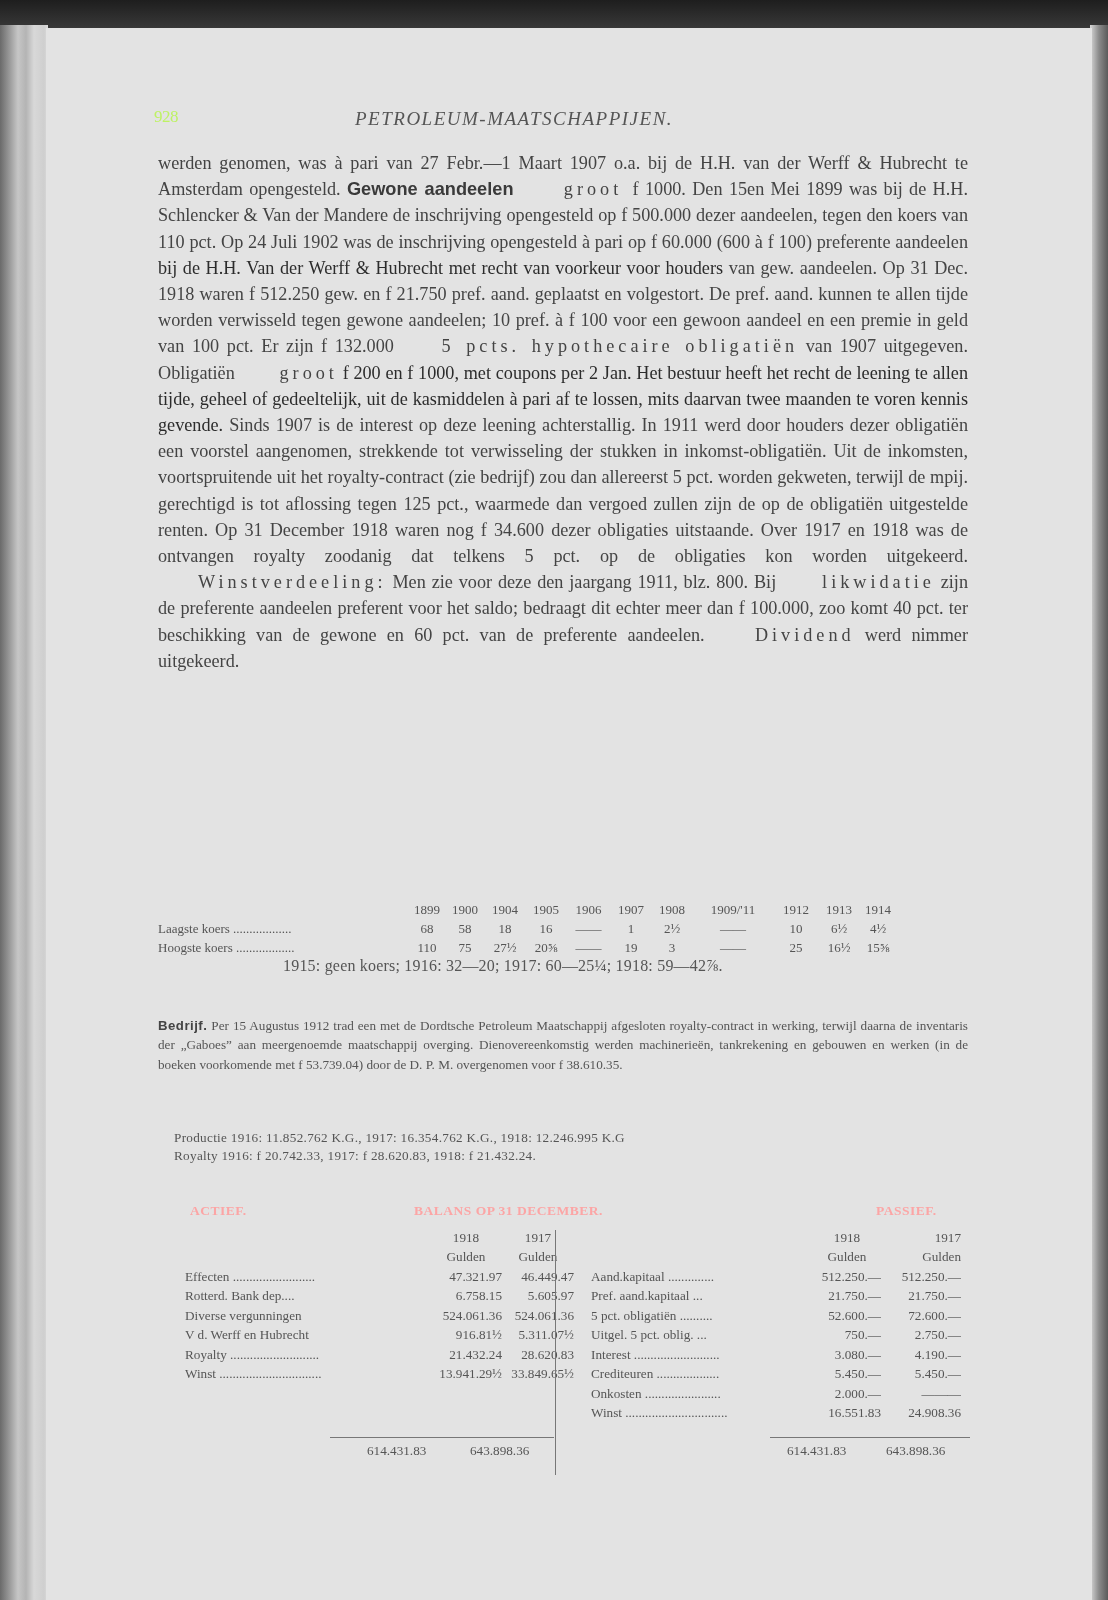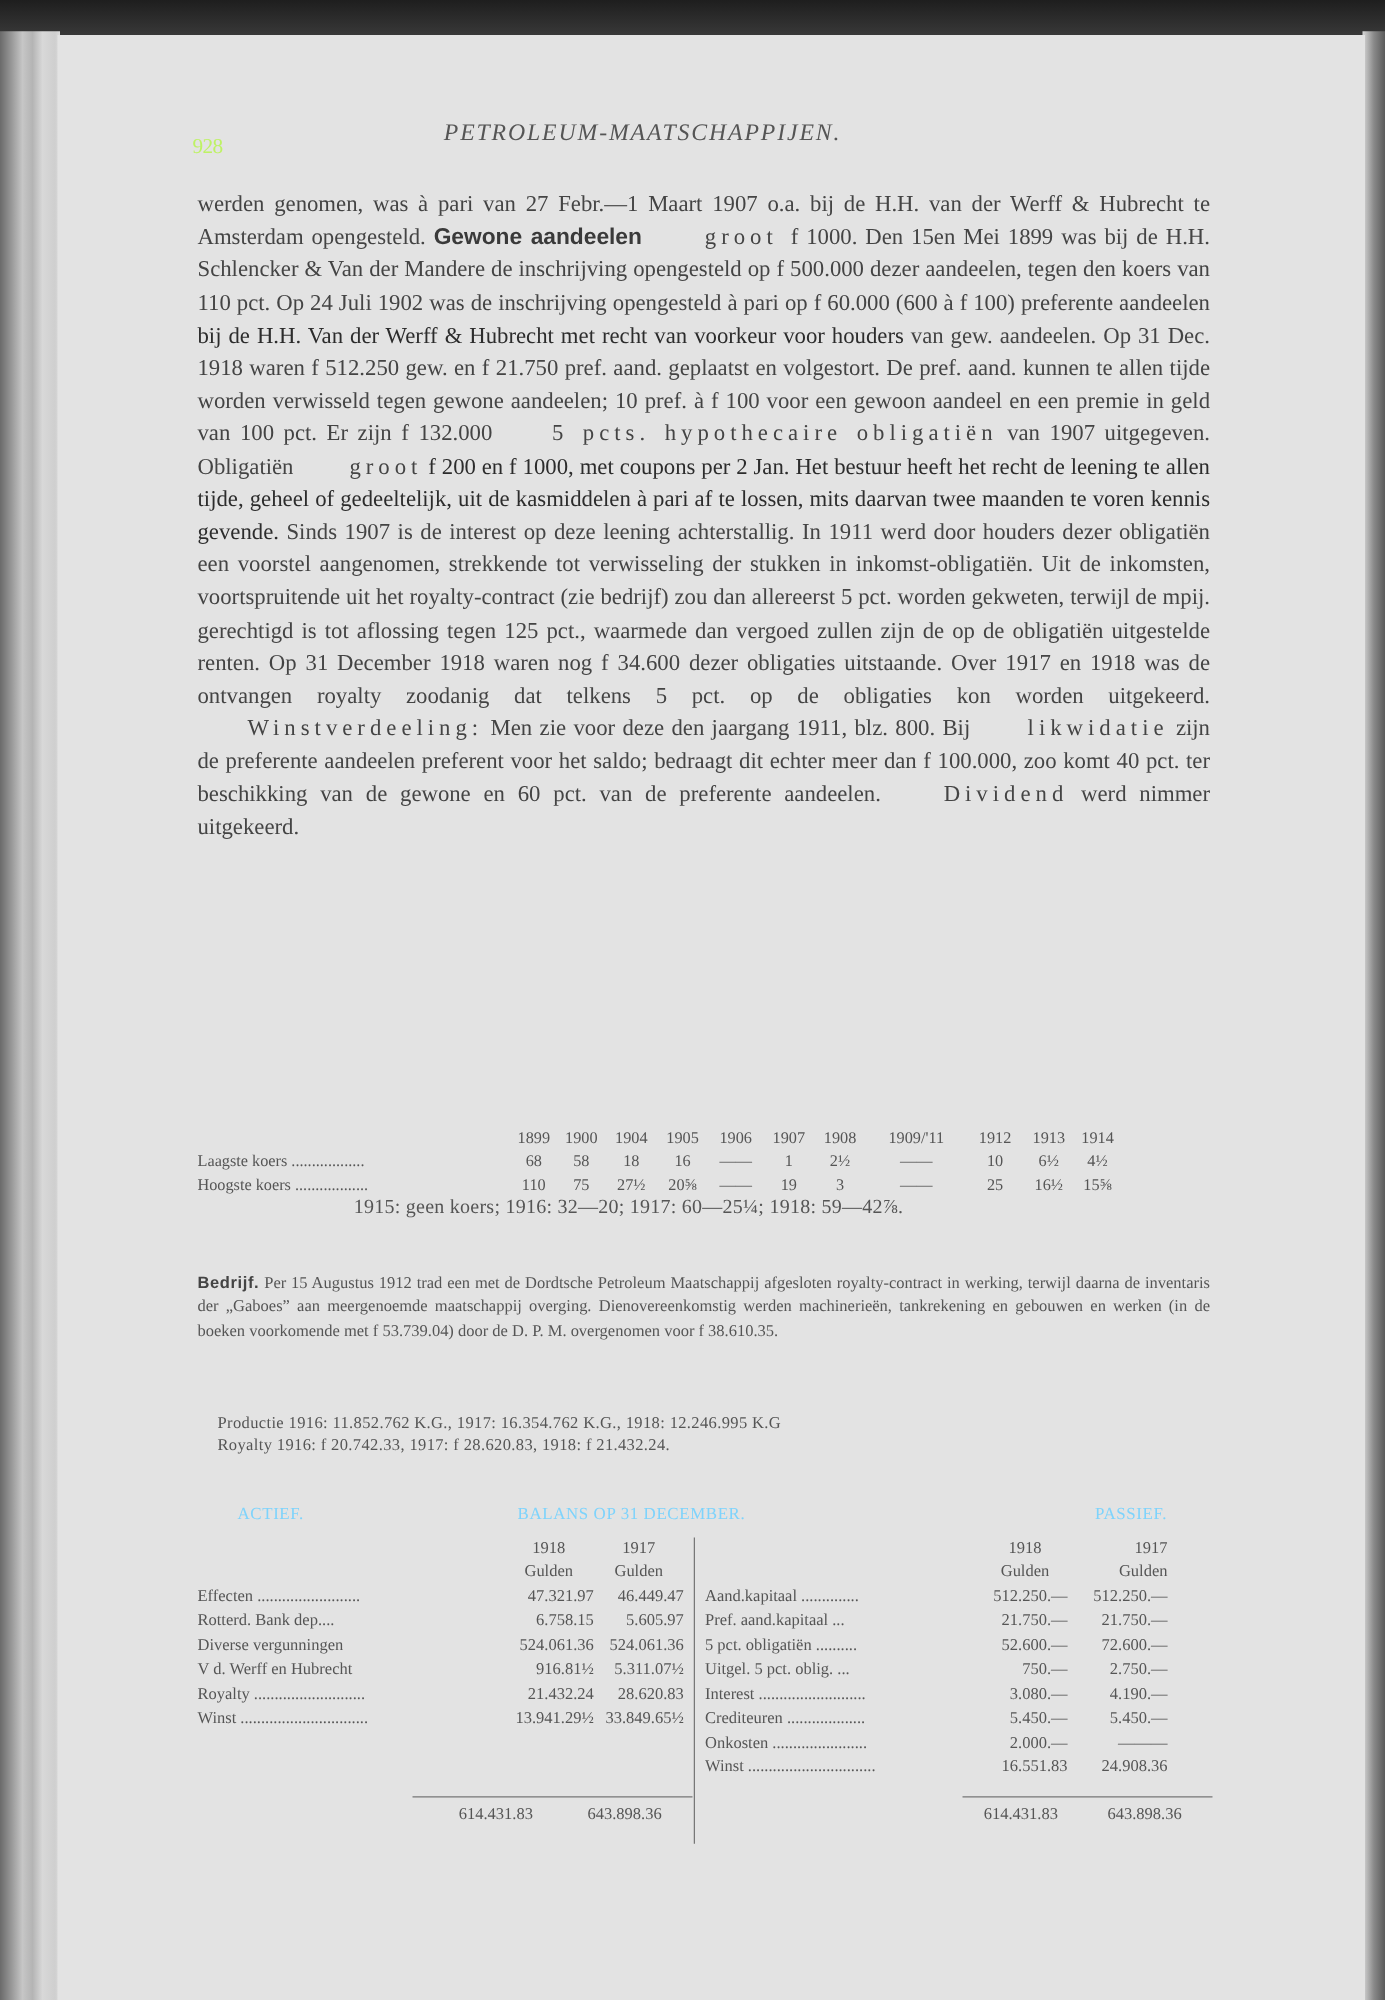--- a/index.html
+++ b/index.html
@@ -12,21 +12,21 @@
   .scan-top { position:absolute; left:0; top:0; width:1108px; height:30px;
     background:linear-gradient(#1e1e1e,#3a3a3a); }
   .spine { position:absolute; left:0; top:25px; width:48px; height:1575px;
     background:linear-gradient(90deg,#6a6a6a 0,#9c9c9c 10px,#c6c6c6 18px,#b4b4b4 26px,#d8d8d8 34px,#cfcfcf 44px,#dcdcdc 48px); }
   .right-edge { position:absolute; right:0; top:25px; width:18px; height:1575px;
     background:linear-gradient(90deg,#d8d8d8,#8a8a8a 50%,#5a5a5a); }
   .page { position:absolute; left:46px; top:28px; width:1046px; height:1572px;
     background:#e3e3e3; }
 
   .pg-num { position:absolute; left:154px; top:107px; font-size:17px; color:#bef264; letter-spacing:-0.5px; }
-  .running-head { position:absolute; left:355px; top:96px; font-size:19px; font-style:italic; color:#555; letter-spacing:1.5px; }
+  .running-head { position:absolute; left:355px; top:108px; font-size:19px; font-style:italic; color:#555; letter-spacing:1.5px; }
 
   .body-text { position:absolute; left:158px; top:150px; width:810px;
     font-size:18.2px; line-height:26.2px; text-align:justify; color:#444; }
   .body-text p { margin:0; }
   .sp { letter-spacing:4px;padding-left:40px; }
   .bold-sans { font-family:"Liberation Sans","DejaVu Sans",sans-serif; font-weight:bold; color:#3a3a3a; }
   .dark { color:#2c2c2c; }
 
   
   .koers { position:absolute; left:158px; top:900px; width:810px; font-size:13px; color:#555; }
@@ -35,23 +35,23 @@
   .koers td.label { text-align:left; width:250px; white-space:nowrap; }
   .koers .note { margin-left:125px; font-size:16px; letter-spacing:0.2px; }
 
   .bedrijf { position:absolute; left:158px; top:1016px; width:810px; font-size:13.2px; line-height:19.4px; text-align:justify; color:#555; }
   .bedrijf p { margin:0; }
   .bedrijf .lead { font-family:"Liberation Sans","DejaVu Sans",sans-serif; font-weight:bold; color:#444; letter-spacing:0.5px; }
 
   .prod { position:absolute; left:174px; top:1129px; font-size:13.2px; line-height:18px; color:#555; letter-spacing:0.3px; }
 
   
-  .bal-heads { position:absolute; top:1203px; font-size:13.5px; color:#7dd3fc; letter-spacing:0.5px; }
+  .bal-heads { position:absolute; top:1203px; font-size:13.5px; color:#fca5a5; letter-spacing:0.5px;font-weight:bold; }
   .bal { position:absolute; top:1228px; font-size:13.2px; color:#555; }
-  .bal table { border-collapse:collapse; }
+  .bal table { border-collapse:collapse;margin-left:27px; }
   .bal td { padding:0; height:19.5px; white-space:nowrap; }
   .bal td.num { text-align:right; }
   .bal td.lbl { text-align:left; }
   .vrule { position:absolute; left:555px; top:1230px; width:1px; height:245px; background:#777; }
   .sum-rule { position:absolute; height:1px; background:#777; top:1437px; }
   .totals { position:absolute; top:1443px; font-size:13.2px; color:#555; }
 </style>
 </head>
 <body>
 

